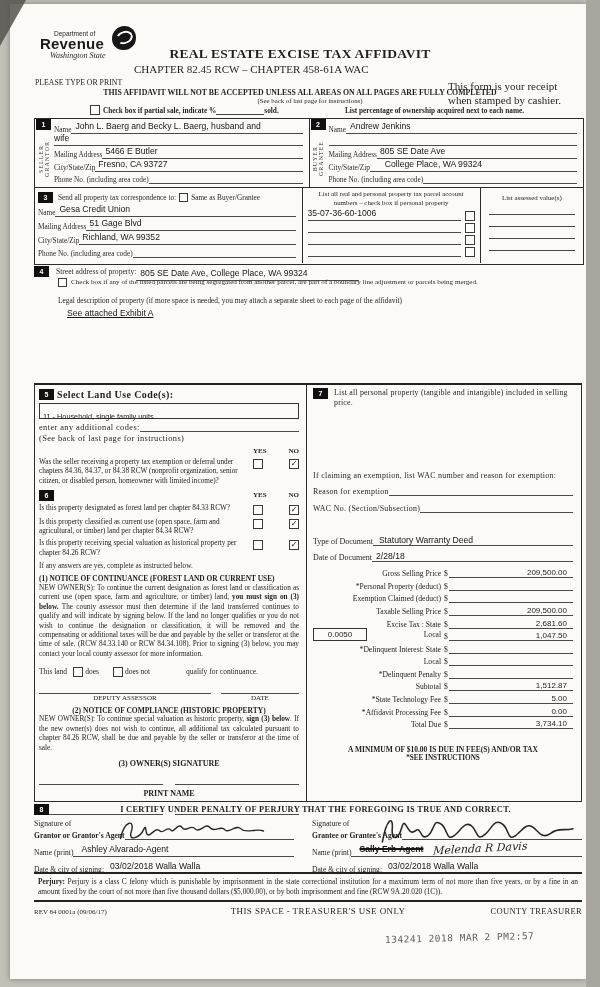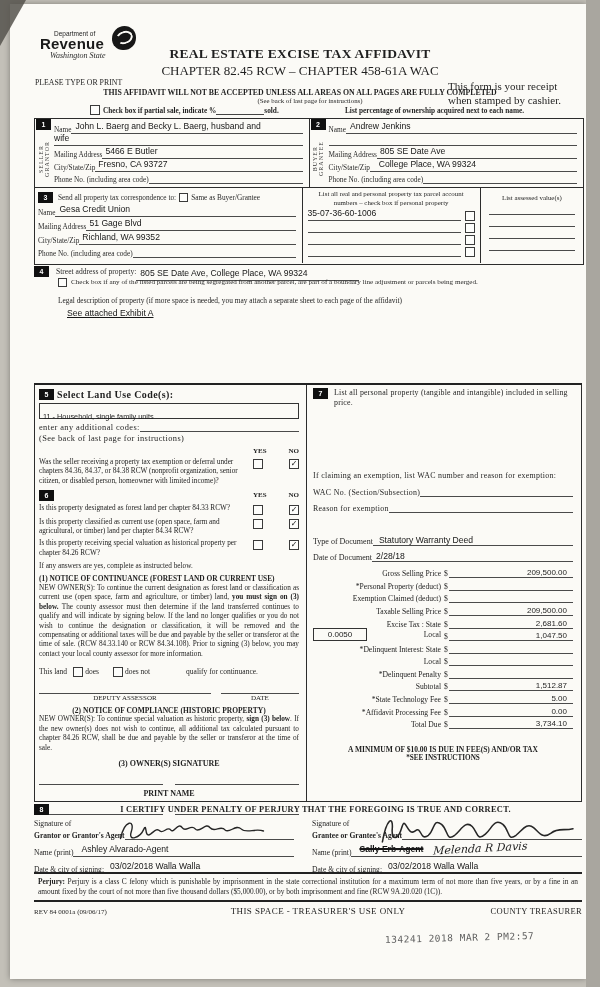--- a/index.html
+++ b/index.html
@@ -63,21 +63,21 @@
 
   <div class="abs" style="left:0;top:0;width:576px;height:112px;">
     <div class="abs" style="left:30px;top:26px;">
       <div class="logo-mark"></div>
       <div class="logo-small" style="padding-left:14px;">Department of</div>
       <div class="logo-big">Revenue</div>
       <div class="logo-sub" style="padding-left:10px;">Washington State</div>
     </div>
     <div class="abs title" style="left:110px;top:42px;width:360px;text-align:center;">REAL ESTATE EXCISE TAX AFFIDAVIT</div>
     <div class="abs" style="left:25px;top:74px;font-size:7.8px;">PLEASE TYPE OR PRINT</div>
-    <div class="abs" style="left:140px;top:59px;width:300px;text-align:center;font-size:13px;">CHAPTER 82.45 RCW – CHAPTER 458-61A WAC</div>
+    <div class="abs" style="left:124px;top:59px;width:300px;font-size:11px;">CHAPTER 82.45 RCW – CHAPTER 458-61A WAC</div>
     <div class="abs" style="left:438px;top:75px;width:135px;font-size:11px;line-height:1.3;">
       <span>This form is your receipt</span><br>
       <span>when stamped by cashier.</span>
     </div>
     <div class="abs b" style="left:40px;top:84px;width:500px;text-align:center;font-size:7.8px;">THIS AFFIDAVIT WILL NOT BE ACCEPTED UNLESS ALL AREAS ON ALL PAGES ARE FULLY COMPLETED</div>
     <div class="abs" style="left:190px;top:93px;width:220px;text-align:center;font-size:6.8px;">(See back of last page for instructions)</div>
     <div class="abs row" style="left:80px;top:101px;">
       <span class="cb"></span>
       <span class="b" style="font-size:7.3px;margin-left:3px;">Check box if partial sale, indicate %</span>
       <span style="border-bottom:1px solid #444;width:48px;height:8px;display:inline-block;"></span>
@@ -135,21 +135,21 @@
           </div>
           <div class="row" style="height:12px;">
               <span class="ul"></span>
             </div>
           <div class="row" style="height:13px;">
             <span class="lab">Mailing Address</span>
             <span class="ul"><span class="fill" style="margin-left:3px;">805 SE Date Ave</span></span>
           </div>
           <div class="row" style="height:13px;">
             <span class="lab">City/State/Zip</span>
-            <span class="ul"><span class="fill" style="margin-left:9px;">College Place, WA 99324</span></span>
+            <span class="ul"><span class="fill" style="margin-left:15px;">College Place, WA 99324</span></span>
           </div>
           <div class="row" style="height:12px;">
             <span class="lab">Phone No. (including area code)</span>
             <span class="ul"></span>
           </div>
         </div>
       </div>
     </div>
 
     <div style="display:flex;height:75px;">
@@ -326,26 +326,26 @@
     <div style="flex:1;border-right:1.5px solid #2c2c2c;border-bottom:1.5px solid #2c2c2c;padding:3px 8px 0 6px;box-sizing:border-box;font-size:7.6px;">
       <div class="row" style="align-items:flex-start;">
         <span class="numbox">7</span>
         <span style="margin-left:6px;font-size:7.9px;line-height:1.3;letter-spacing:.2px;">
           <span>List all  personal property (tangible and intangible) included in selling</span><br>
           <span>price.</span>
         </span>
       </div>
       <div style="height:62px;"></div>
       <div style="font-size:7.9px;letter-spacing:.3px;">If claiming an exemption, list WAC number and reason for exemption:</div>
+      <div class="row" style="height:16px;">
+        <span style="white-space:nowrap;font-size:7.9px;letter-spacing:.3px;">Reason for exemption</span>
+        <span class="ul"></span>
+      </div>
       <div class="row" style="height:17px;">
         <span style="white-space:nowrap;font-size:7.9px;letter-spacing:.3px;">WAC No. (Section/Subsection)</span>
-        <span class="ul"></span>
-      </div>
-      <div class="row" style="height:16px;">
-        <span style="white-space:nowrap;font-size:7.9px;letter-spacing:.3px;">Reason for exemption</span>
         <span class="ul"></span>
       </div>
       <div style="height:18px;"></div>
       <div class="row" style="height:15px;">
         <span style="white-space:nowrap;font-size:8px;">Type of Document</span>
         <span class="ul"><span class="fill" style="margin-left:6px;">Statutory Warranty Deed</span></span>
       </div>
       <div class="row" style="height:16px;">
         <span style="white-space:nowrap;font-size:8px;">Date of Document</span>
         <span class="ul"><span class="fill" style="margin-left:4px;">2/28/18</span></span>

